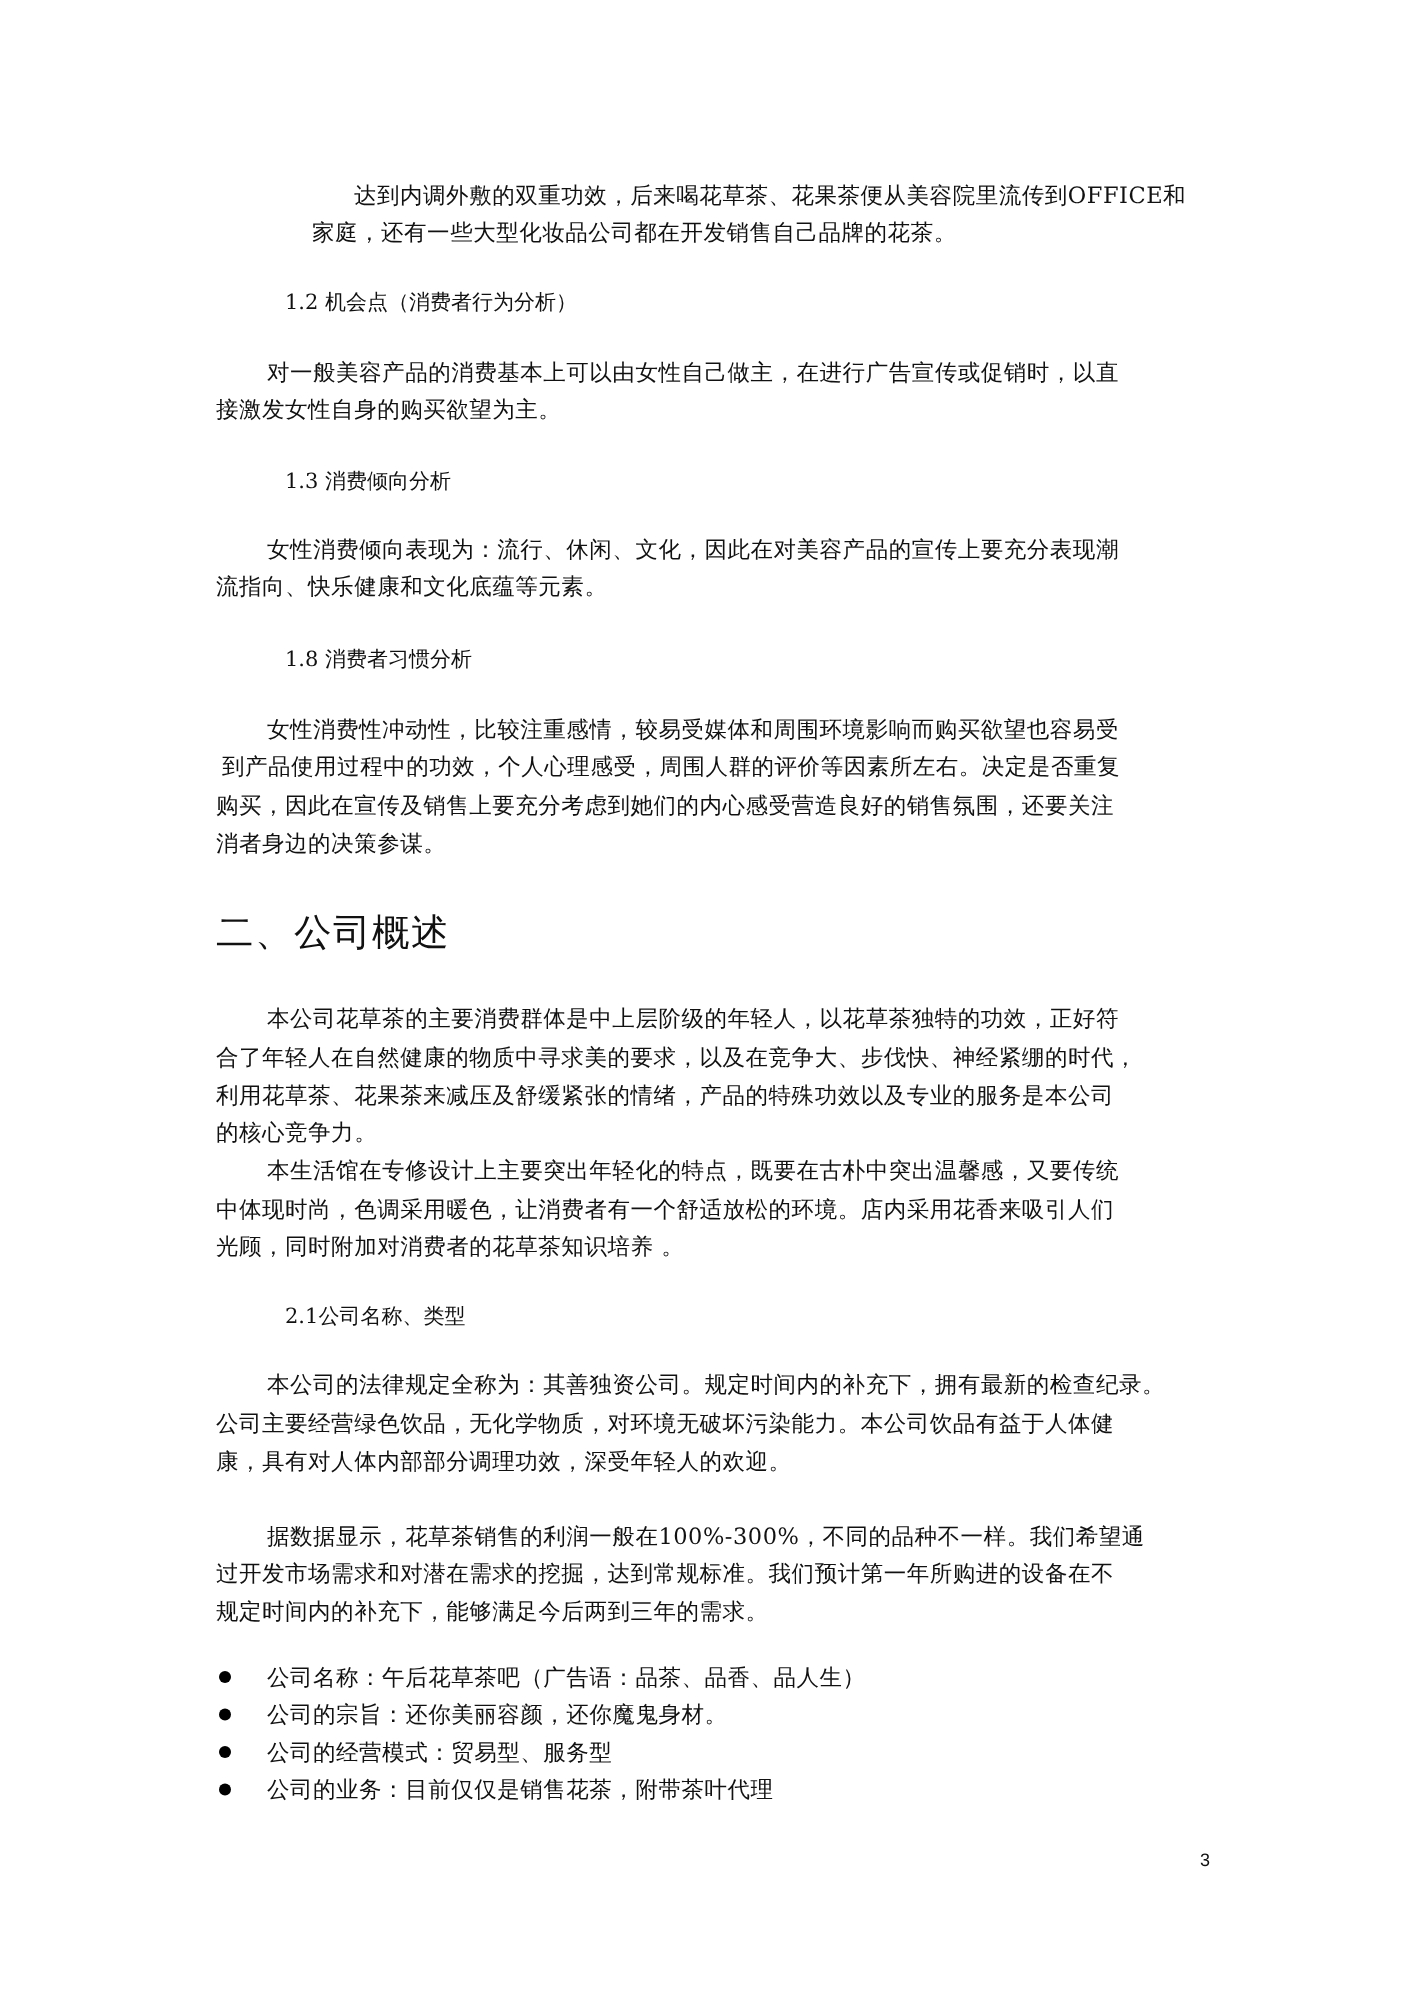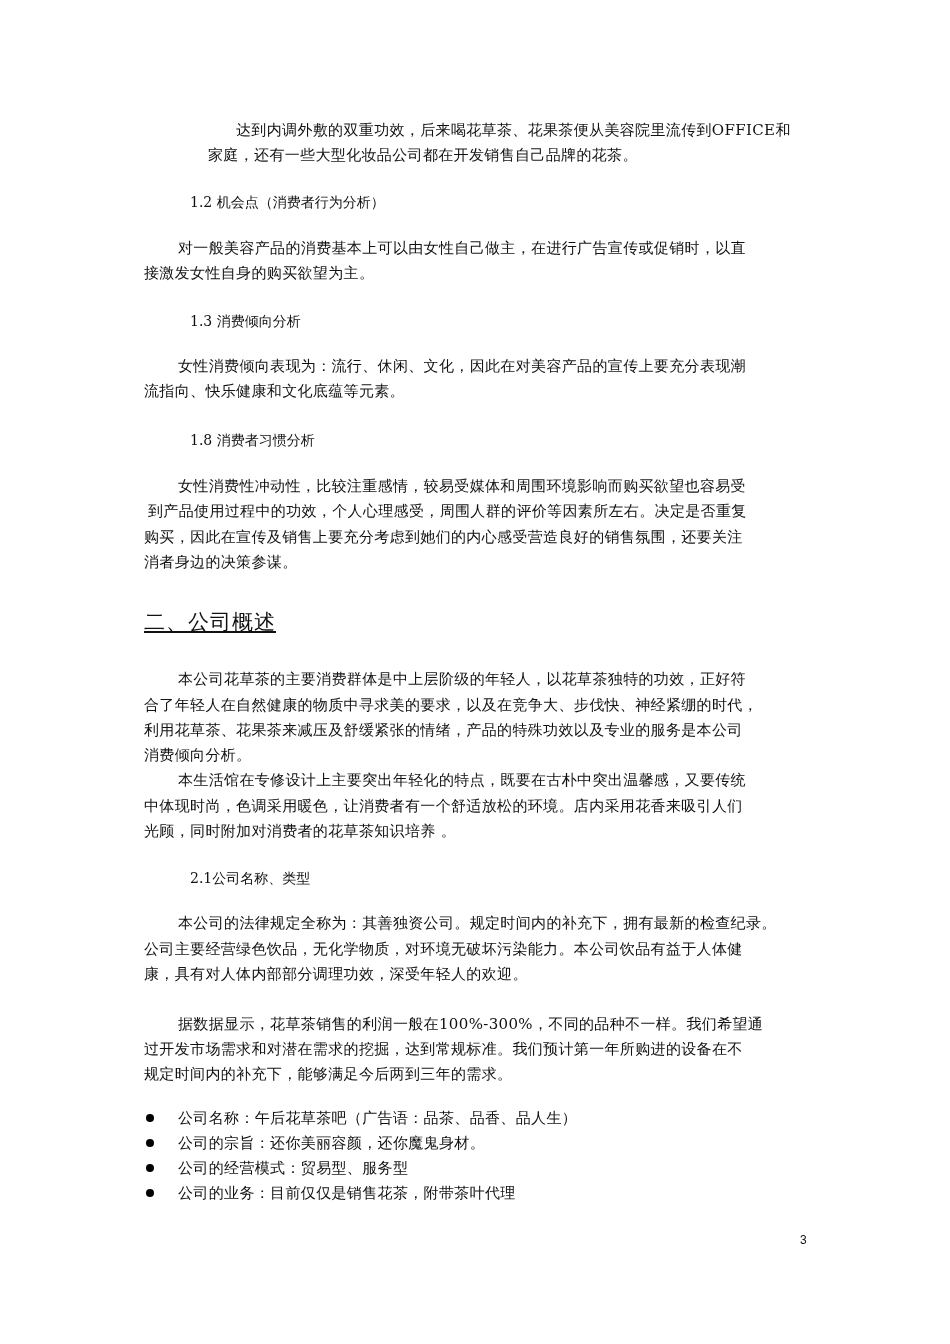--- a/index.html
+++ b/index.html
@@ -7,21 +7,21 @@
     width: 950px; height: 1344px; position: relative; overflow: hidden;
     font-family: "DejaVu Serif", "Liberation Serif", serif;
     color: #111111;
   }
   .line {
     position: absolute; white-space: nowrap;
     font-size: 15px; line-height: 20px; letter-spacing: 0.35px;
   }
   .heading2 {
     position: absolute; white-space: nowrap;
-    font-size: 21px; line-height: 26px; letter-spacing: 1px; text-decoration: underline;
+    font-size: 25px; line-height: 26px; letter-spacing: 1px;
   }
   .sub {
     position: absolute; white-space: nowrap;
     font-size: 14px; line-height: 20px; margin-left: 46px;
   }
   .bullet-dot {
     position: absolute; width: 8px; height: 8px; border-radius: 50%;
     background: #000;
   }
   .pagenum {
@@ -48,21 +48,21 @@
   <div class="sub" style="left:144px; top:430px;">1.8   消费者习惯分析</div>
   <div class="line" style="left:178px; top:476px;">女性消费性冲动性，比较注重感情，较易受媒体和周围环境影响而购买欲望也容易受</div>
   <div class="line" style="left:148px; top:501px;">到产品使用过程中的功效，个人心理感受，周围人群的评价等因素所左右。决定是否重复</div>
   <div class="line" style="left:144px; top:527px;">购买，因此在宣传及销售上要充分考虑到她们的内心感受营造良好的销售氛围，还要关注</div>
   <div class="line" style="left:144px; top:552px;">消者身边的决策参谋。</div>
 
   <div class="heading2" style="left:144px; top:609px;">二、公司概述</div>
   <div class="line" style="left:178px; top:669px;">本公司花草茶的主要消费群体是中上层阶级的年轻人，以花草茶独特的功效，正好符</div>
   <div class="line" style="left:144px; top:695px;">合了年轻人在自然健康的物质中寻求美的要求，以及在竞争大、步伐快、神经紧绷的时代，</div>
   <div class="line" style="left:144px; top:720px;">利用花草茶、花果茶来减压及舒缓紧张的情绪，产品的特殊功效以及专业的服务是本公司</div>
-  <div class="line" style="left:144px; top:745px;">消费倾向分析。</div>
+  <div class="line" style="left:144px; top:745px;">的核心竞争力。</div>
 
   <div class="line" style="left:178px; top:770px;">本生活馆在专修设计上主要突出年轻化的特点，既要在古朴中突出温馨感，又要传统</div>
   <div class="line" style="left:144px; top:796px;">中体现时尚，色调采用暖色，让消费者有一个舒适放松的环境。店内采用花香来吸引人们</div>
   <div class="line" style="left:144px; top:821px;">光顾，同时附加对消费者的花草茶知识培养 。</div>
 
   <div class="sub" style="left:144px; top:868px;">2.1公司名称、类型</div>
   <div class="line" style="left:178px; top:913px;">本公司的法律规定全称为：其善独资公司。规定时间内的补充下，拥有最新的检查纪录。</div>
   <div class="line" style="left:144px; top:939px;">公司主要经营绿色饮品，无化学物质，对环境无破坏污染能力。本公司饮品有益于人体健</div>
   <div class="line" style="left:144px; top:964px;">康，具有对人体内部部分调理功效，深受年轻人的欢迎。</div>
 

